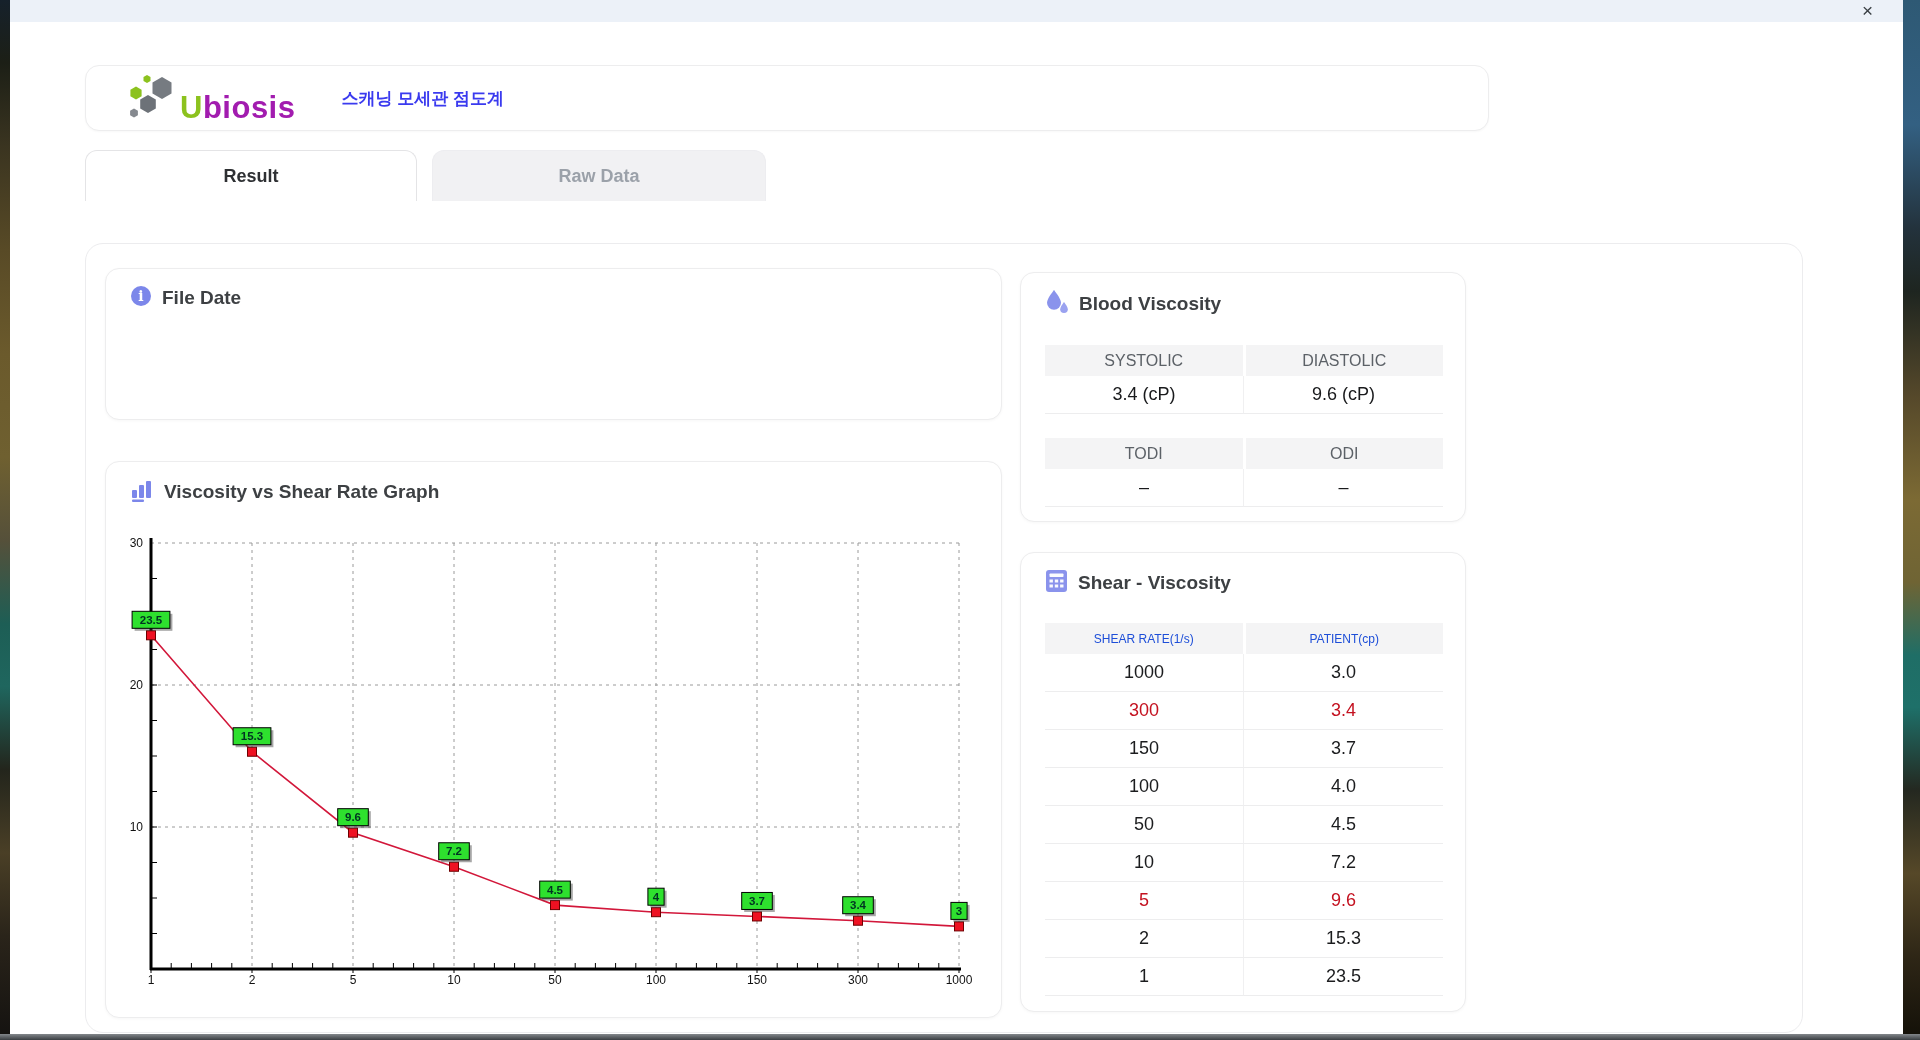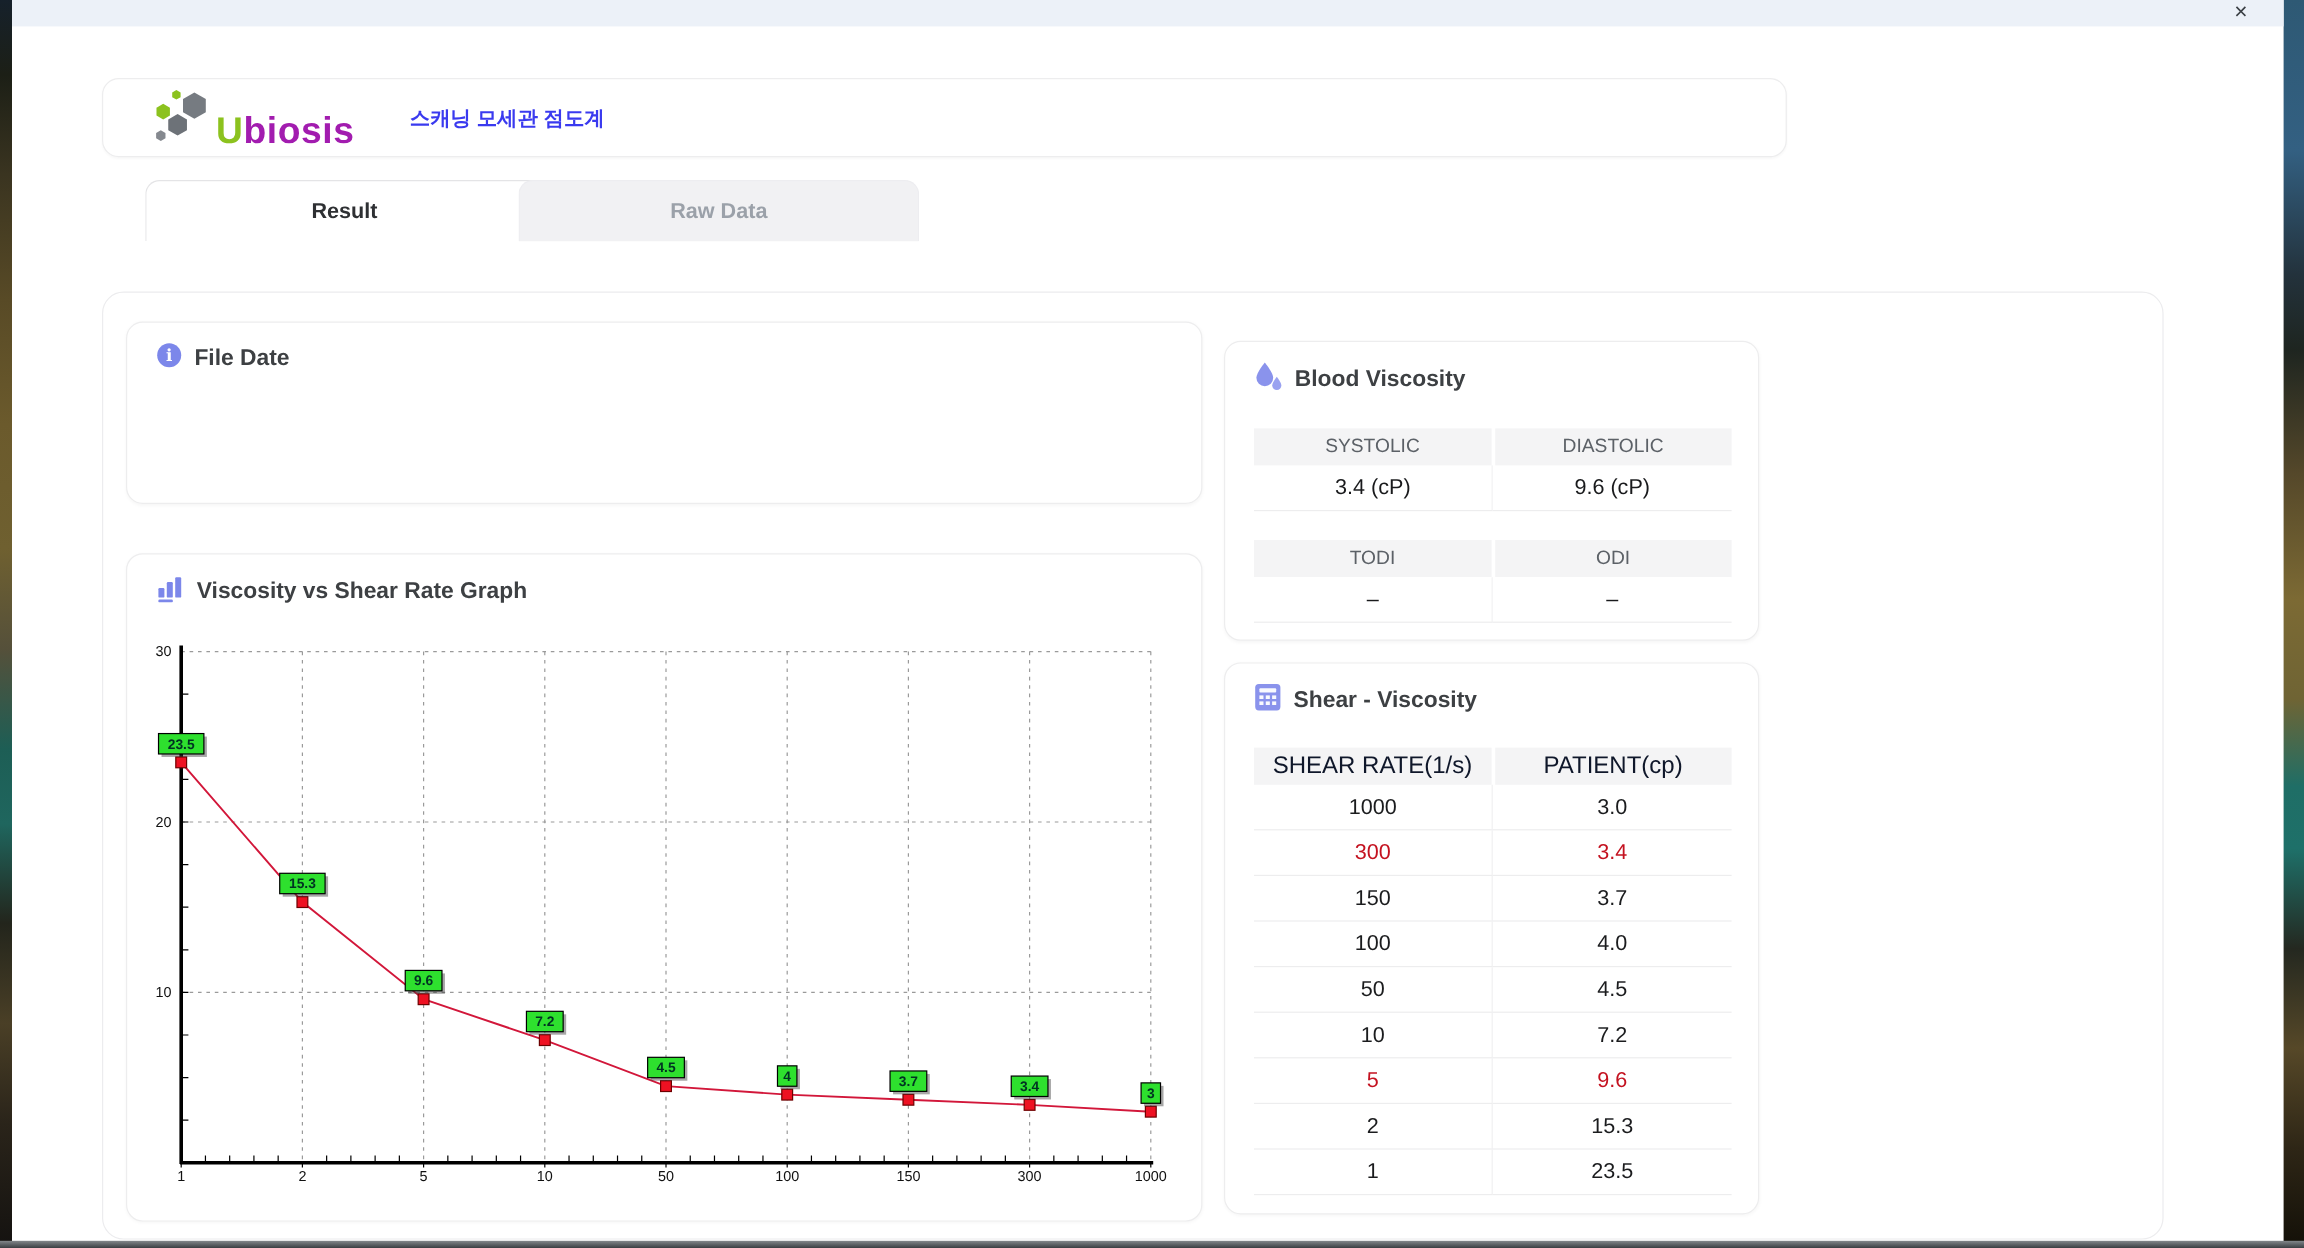--- a/index.html
+++ b/index.html
@@ -25,32 +25,32 @@
     display:flex;align-items:center;}
   .logo{margin-left:40px;display:flex;align-items:flex-end;gap:4px;}
   .logo-text{font-size:31px;letter-spacing:.5px;line-height:1;}
   .logo-u{color:#8cc21e;font-weight:600;}
   .logo-rest{color:#a21caf;font-weight:700;}
   .app-title{margin-left:46px;color:#3a3aef;font-size:17px;font-weight:700;}
 
   
   .tab{position:absolute;top:150px;height:51px;border-radius:12px 12px 0 0;display:flex;
     align-items:center;justify-content:center;font-size:18px;font-weight:700;cursor:pointer;box-sizing:border-box;}
-  .tab-result{left:85px;width:332px;background:#fff;border:1px solid #e4e4e6;border-bottom:none;color:#2e3033;margin-left:36px;}
+  .tab-result{left:85px;width:332px;background:#fff;border:1px solid #e4e4e6;border-bottom:none;color:#2e3033;}
   .tab-raw{left:432px;width:334px;background:#f1f1f3;border:1px solid #ededf0;border-bottom:none;color:#9ba1a9;}
 
   
   .container{position:absolute;left:85px;top:243px;width:1716px;height:788px;background:#fff;
     border:1px solid #ececee;border-radius:18px;}
 
   .card{position:absolute;background:#fff;border:1px solid #ededee;border-radius:14px;
     box-shadow:0 1px 3px rgba(0,0,0,.035);box-sizing:border-box;}
   .card-fileinfo{left:105px;top:268px;width:897px;height:152px;}
   .card-graph{left:105px;top:461px;width:897px;height:557px;}
-  .card-bv{left:1020px;top:284px;width:446px;height:250px;}
+  .card-bv{left:1020px;top:272px;width:446px;height:250px;}
   .card-shear{left:1020px;top:552px;width:446px;height:460px;}
 
   .section-head{position:absolute;left:24px;top:16px;display:flex;align-items:center;gap:10px;}
   .section-title{font-size:19px;font-weight:700;color:#3d4043;}
 
   
   .fi-row{position:absolute;left:18px;top:70px;display:flex;gap:15px;}
   .fi-field{width:200px;}
   .fi-label{height:32px;background:#f4f4f5;color:#5c6167;font-size:16px;display:flex;
     align-items:center;justify-content:center;}
@@ -63,21 +63,21 @@
   .bv-grid{display:grid;grid-template-columns:1fr 1fr;column-gap:3px;}
   .bv-label{height:31px;background:#f4f4f5;color:#5c6167;font-size:16px;display:flex;
     align-items:center;justify-content:center;}
   .bv-value{height:37px;background:#fff;color:#191a1c;font-size:18px;display:flex;
     align-items:center;justify-content:center;border-bottom:1px solid #ededee;}
   .bv-value:first-child{border-right:1px solid #f0f0f1;}
 
   
   .shear-table{position:absolute;left:24px;top:70px;width:398px;}
   .shear-header{display:grid;grid-template-columns:1fr 1fr;column-gap:3px;}
-  .shear-header div{height:31px;background:#f4f4f5;color:#0f172a;font-size:20px;display:flex;
+  .shear-header div{height:31px;background:#f4f4f5;color:#1d4ed8;font-size:12px;display:flex;
     align-items:center;justify-content:center;}
   .shear-row{display:grid;grid-template-columns:1fr 1fr;height:38px;}
   .shear-row > div{display:flex;align-items:center;justify-content:center;font-size:18px;
     color:#1b1c1e;border-bottom:1px solid #ededee;}
   .shear-row > div:first-child{border-right:1px solid #f0f0f1;}
   .shear-row.hl > div{color:#c41220;}
 
   .chart-wrap{position:absolute;left:20px;top:69px;}
   .icon{display:inline-block;}
 </style>

